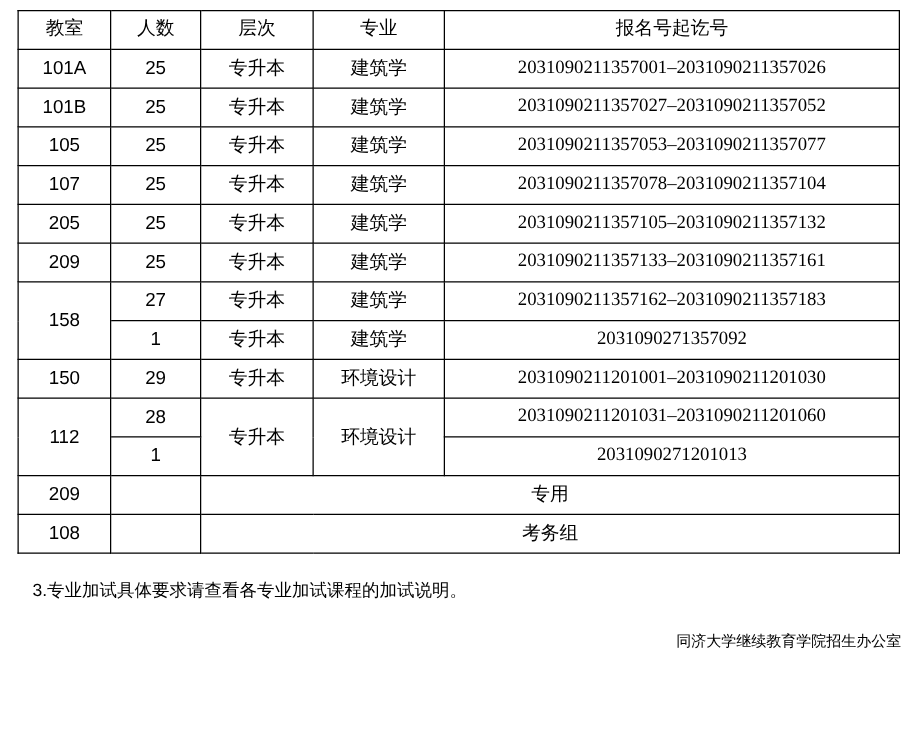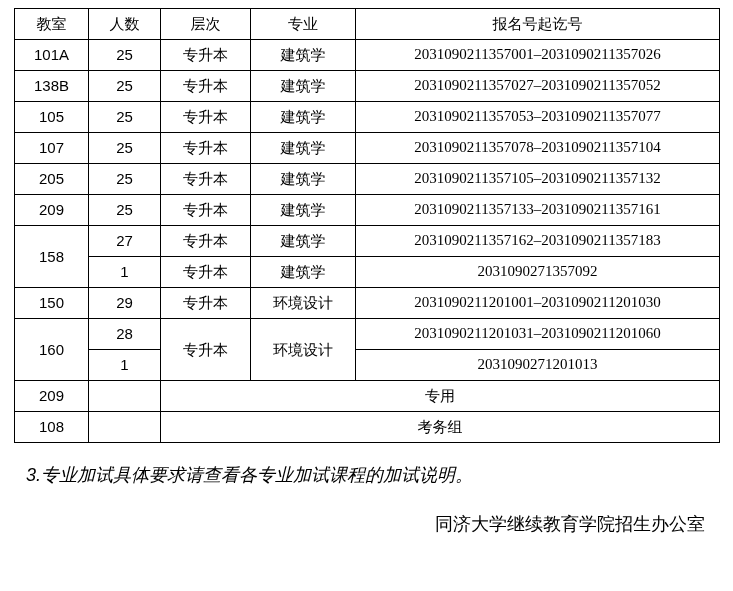--- a/index.html
+++ b/index.html
@@ -36,38 +36,38 @@
     line-height: 1.3;
   }
   .col-room   { width: 74px; }
   .col-count  { width: 72px; }
   .col-level  { width: 90px; }
   .col-major  { width: 105px; }
   .col-nums   { width: 364px; }
   td.header-cell {
     font-size: 15px;
     height: 32px;
+    font-family: Liberation Serif, serif;
   }
   td.nums {
     font-size: 14px;
     letter-spacing: 0px;
     font-family: Liberation Serif, serif;
   }
   .notes {
     margin: 18px 0 0 26px;
-    font-size: 18px;
+    font-size: 14px;
     line-height: 1.6;
-    font-style: italic;
   }
   .note-line {
     margin-bottom: 22px;
   }
   .signature {
-    margin: 6px 28px 0 0;
-    font-size: 18px;
+    margin: 6px 12px 0 0;
+    font-size: 12px;
     text-align: right;
   }
 </style>
 </head>
 <body>
 
 <div class="page">
 
   <table class="exam-table">
     <colgroup>
@@ -88,21 +88,21 @@
 
       <tr>
         <td>101A</td>
         <td>25</td>
         <td>专升本</td>
         <td>建筑学</td>
         <td class="nums">2031090211357001–2031090211357026</td>
       </tr>
 
       <tr>
-        <td>138B</td>
+        <td>101B</td>
         <td>25</td>
         <td>专升本</td>
         <td>建筑学</td>
         <td class="nums">2031090211357027–2031090211357052</td>
       </tr>
 
       <tr>
         <td>105</td>
         <td>25</td>
         <td>专升本</td>
@@ -151,21 +151,21 @@
 
       <tr>
         <td>150</td>
         <td>29</td>
         <td>专升本</td>
         <td>环境设计</td>
         <td class="nums">2031090211201001–2031090211201030</td>
       </tr>
 
       <tr>
-        <td rowspan="2">160</td>
+        <td rowspan="2">112</td>
         <td>28</td>
         <td rowspan="2">专升本</td>
         <td rowspan="2">环境设计</td>
         <td class="nums">2031090211201031–2031090211201060</td>
       </tr>
 
       <tr>
         <td>1</td>
         <td class="nums">2031090271201013</td>
       </tr>

